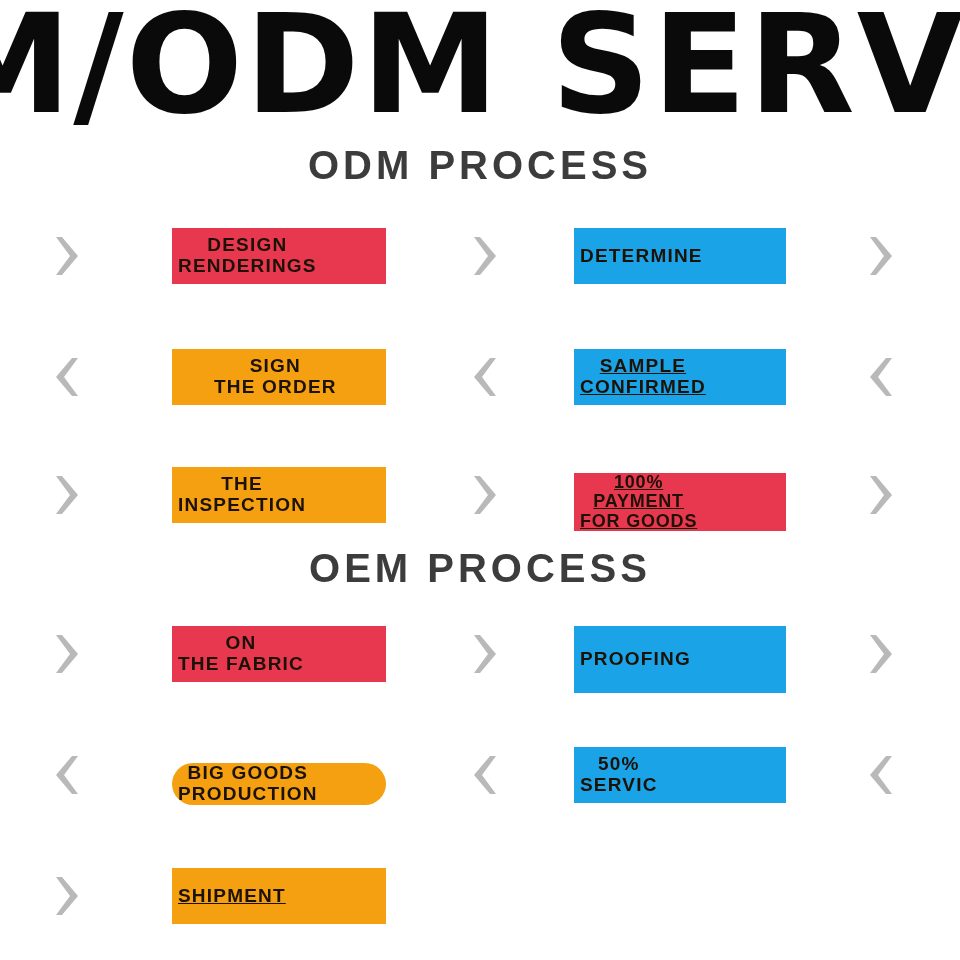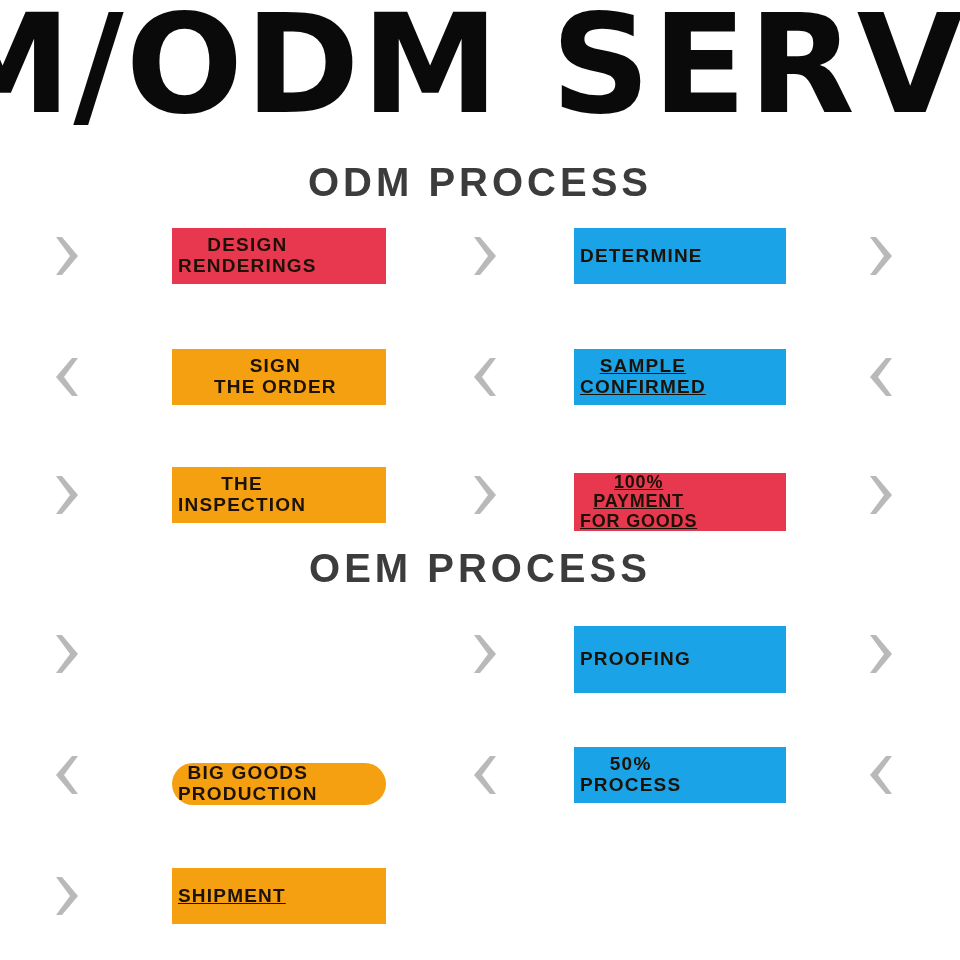--- a/index.html
+++ b/index.html
@@ -42,21 +42,21 @@
   .section-header {
     position: absolute;
     width: 960px;
     text-align: center;
     font-family: "Liberation Sans", sans-serif;
     font-size: 40px;
     font-weight: 700;
     letter-spacing: 4px;
     color: #3c3c3c;
   }
-  #odm-header { top: 160px; text-align: center; }
+  #odm-header { top: 143px; text-align: center; }
   #oem-header { top: 546px; }
 
   
   .proc-row {
     position: absolute;
     left: 0;
     width: 960px;
     height: 80px;
   }
 
@@ -206,20 +206,26 @@
       <div class="chev c-mid" style="top: 17px;">
         <svg viewBox="0 0 38 46" xmlns="http://www.w3.org/2000/svg">
           <polygon points="8,4 14,4 30,23 14,42 8,42 22,23" fill="currentColor"></polygon>
         </svg>
       </div>
       <div class="chev c-far-right" style="top: 17px;">
         <svg viewBox="0 0 38 46" xmlns="http://www.w3.org/2000/svg">
           <polygon points="8,4 14,4 30,23 14,42 8,42 22,23" fill="currentColor"></polygon>
         </svg>
       </div>
+      <div class="step-box col-left" style="background: rgb(232, 56, 79); height: 56px; top: 12px;">
+        <span class="lines t-2">
+          <span>ON</span>
+          <span>THE FABRIC</span>
+        </span>
+      </div>
       <div class="step-box col-right" style="background: rgb(27, 163, 232); height: 67px; top: 12px;">
         <span class="lines t-1">
           <span>PROOFING</span>
         </span>
       </div>
     </div>
     <div class="proc-row" style="top: 735px;">
       <div class="chev c-far-left" style="top: 17px;">
         <svg viewBox="0 0 38 46" xmlns="http://www.w3.org/2000/svg">
           <polygon points="30,4 24,4 8,23 24,42 30,42 16,23" fill="currentColor"></polygon>
@@ -237,21 +243,21 @@
       </div>
       <div class="step-box col-left" style="background: rgb(245, 160, 16); height: 42px; top: 28px; border-radius: 28px;">
         <span class="lines t-2">
           <span>BIG GOODS</span>
           <span>PRODUCTION</span>
         </span>
       </div>
       <div class="step-box col-right" style="background: rgb(27, 163, 232); height: 56px; top: 12px;">
         <span class="lines t-2">
           <span>50%</span>
-          <span>PROCESS</span>
+          <span>SERVIC</span>
         </span>
       </div>
     </div>
     <div class="proc-row" style="top: 856px;">
       <div class="chev c-far-left" style="top: 17px;">
         <svg viewBox="0 0 38 46" xmlns="http://www.w3.org/2000/svg">
           <polygon points="8,4 14,4 30,23 14,42 8,42 22,23" fill="currentColor"></polygon>
         </svg>
       </div>
       <div class="step-box col-left" style="background: rgb(245, 160, 16); height: 56px; top: 12px; text-decoration: underline;">

